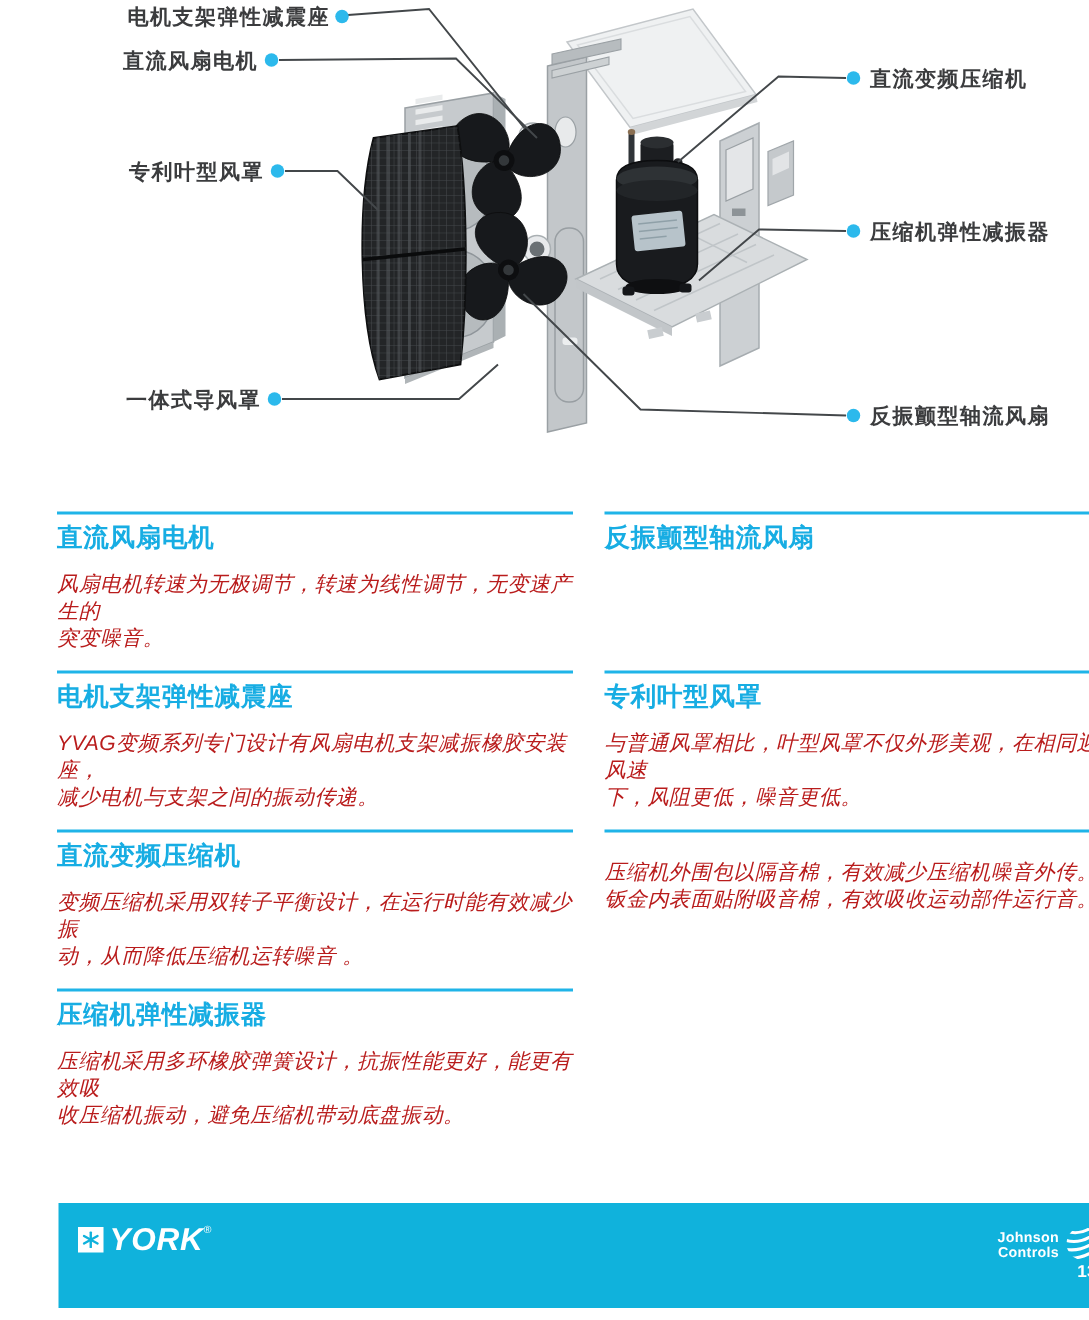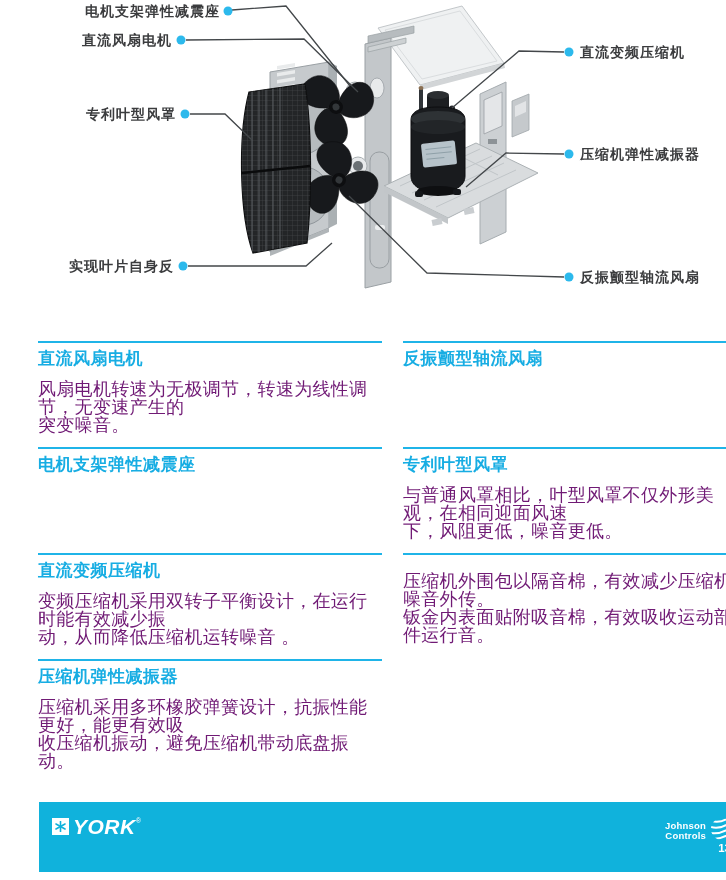--- a/index.html
+++ b/index.html
@@ -20,22 +20,22 @@
   .features{
     position:absolute;top:341px;left:10px;width:709px;
     display:grid;grid-template-columns:344px 344px;column-gap:21px;grid-auto-rows:106px;
   }
   .feature{border-top:2px solid #1fb4e8;padding-top:6px;}
   .feature h3{
     margin:0;font-size:17px;line-height:20px;font-weight:bold;
     color:#17ade3;letter-spacing:0.5px;
   }
   .feature p{
-    margin:11px 0 0 0;font-size:18px;line-height:18px;color:#701a75;
-    letter-spacing:0.3px;white-space:pre-line;
+    margin:11px 0 0 0;font-size:14px;line-height:18px;color:#b91c1c;
+    letter-spacing:0.3px;white-space:pre-line;font-style:italic;
   }
   
   .footer-bar{
     position:absolute;top:802px;left:11px;width:707px;height:70px;
     background:#10b2dc;
   }
   .york-logo{position:absolute;left:13px;top:16px;display:flex;align-items:center;font-style:italic;}
   .york-mark{
     width:17px;height:17px;background:#ffffff;display:flex;align-items:center;
     justify-content:center;margin-right:4px;
@@ -206,37 +206,39 @@
         <circle cx="155" cy="266" r="4.5"></circle>
         <circle cx="541" cy="52" r="4.5"></circle>
         <circle cx="541" cy="154" r="4.5"></circle>
         <circle cx="541" cy="277" r="4.5"></circle>
       </g>
     </svg>
 
     <div class="callout left" style="top:2px;right:534px;">电机支架弹性减震座</div>
     <div class="callout left" style="top:31px;right:582px;">直流风扇电机</div>
     <div class="callout left" style="top:105px;right:578px;">专利叶型风罩</div>
-    <div class="callout left" style="top:257px;right:580px;">实现叶片自身反</div>
+    <div class="callout left" style="top:257px;right:580px;">一体式导风罩</div>
     <div class="callout right" style="top:43px;left:552px;">直流变频压缩机</div>
     <div class="callout right" style="top:145px;left:552px;">压缩机弹性减振器</div>
     <div class="callout right" style="top:268px;left:552px;">反振颤型轴流风扇</div>
   </section>
 
   <section class="features">
     <article class="feature">
       <h3>直流风扇电机</h3>
       <p>风扇电机转速为无极调节，转速为线性调节，无变速产生的
 突变噪音。</p>
     </article>
     <article class="feature">
       <h3>反振颤型轴流风扇</h3>
     </article>
     <article class="feature">
       <h3>电机支架弹性减震座</h3>
+      <p>YVAG变频系列专门设计有风扇电机支架减振橡胶安装座，
+减少电机与支架之间的振动传递。</p>
     </article>
     <article class="feature">
       <h3>专利叶型风罩</h3>
       <p>与普通风罩相比，叶型风罩不仅外形美观，在相同迎面风速
 下，风阻更低，噪音更低。</p>
     </article>
     <article class="feature">
       <h3>直流变频压缩机</h3>
       <p>变频压缩机采用双转子平衡设计，在运行时能有效减少振
 动，从而降低压缩机运转噪音 。</p>

